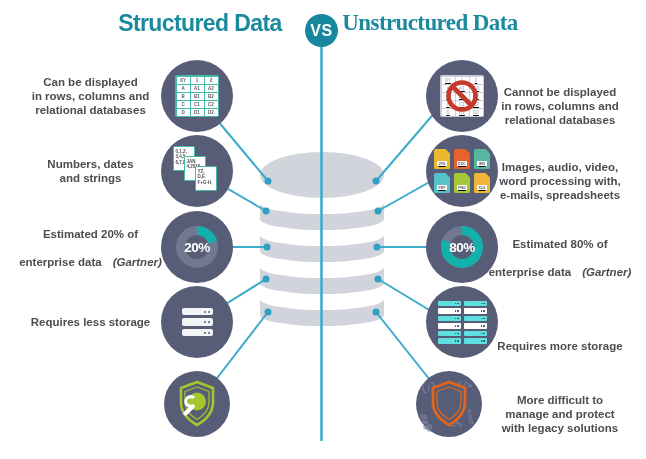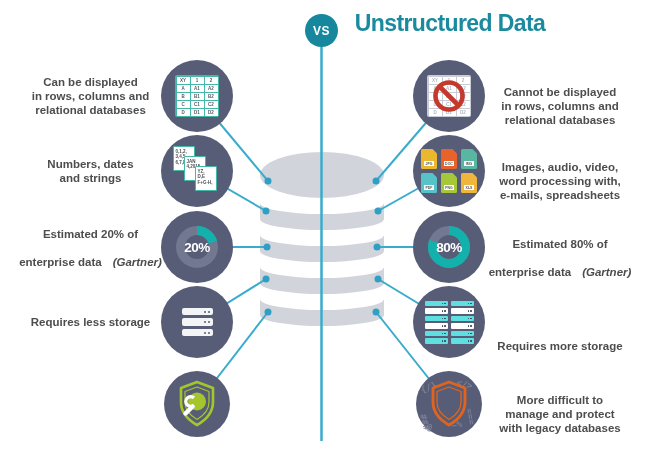--- a/index.html
+++ b/index.html
@@ -4,40 +4,40 @@
 <style>
   html,body{margin:0;padding:0;background:#fff;}
   .stage{
     position:relative;width:646px;height:459px;overflow:hidden;
     font-family:"Liberation Sans","DejaVu Sans",sans-serif;background:#fff;
   }
   
   .title{position:absolute;top:10px;font-weight:bold;font-size:23px;color:#1b8a9f;
          text-align:center;letter-spacing:-0.6px;white-space:nowrap;}
   .title-left{left:95px;width:210px;}
-  .title-right{left:345px;width:210px;}
+  .title-right{left:325px;width:210px;font-family:Liberation Serif, serif;}
   .vs-badge{position:absolute;left:305px;top:14px;width:33px;height:33px;border-radius:50%;
             background:#17879e;color:#fff;display:flex;align-items:center;justify-content:center;
-            font-weight:bold;font-size:12px;letter-spacing:.5px;}
+            font-weight:bold;font-size:16px;letter-spacing:.5px;}
   
   .bg{position:absolute;left:0;top:0;}
   
   .txt{position:absolute;height:62px;display:flex;align-items:center;justify-content:center;
        text-align:center;font-weight:bold;font-size:11.5px;line-height:14px;color:#4c4d4f;}
   .txt .inner{white-space:pre-line;}
   .txt em{font-style:italic;font-weight:600;margin-left:11px;}
   .txt-l{left:8px;width:165px;}
   .txt-r{left:482px;width:156px;align-items:flex-end;}
   .ty1{top:65px;}.ty2{top:140px;}.ty3{top:217px;}.ty4{top:291px;}.ty5{top:373px;}
   
   .icon-circle{position:absolute;border-radius:50%;background:#575d77;
                display:flex;align-items:center;justify-content:center;}
   .big{width:72px;height:72px;}
   .small{width:66px;height:66px;}
-  .il{left:161px;} .ir{left:413px;}
+  .il{left:161px;} .ir{left:426px;text-decoration:underline;}
   .il5{left:164px;} .ir5{left:416px;}
   .iy1{top:60px;}.iy2{top:135px;}.iy3{top:211px;align-items:flex-end;}.iy4{top:286px;}.iy5{top:371px;}
   
   .grid-table{display:grid;grid-template-columns:repeat(3,13px);grid-auto-rows:7px;gap:1px;
               background:#43b8a6;padding:1.5px;border-radius:2px;}
   .grid-table .cell{background:#fff;font-size:4.5px;font-weight:bold;color:#555a63;
                     display:flex;align-items:center;justify-content:center;}
   .grid-table.faded{background:#c9ccd4;}
   .grid-table.faded .cell{color:#b2b6c0;}
   .table-wrap{position:relative;}
@@ -108,20 +108,21 @@
         <circle cx="266" cy="279" r="3.5"></circle>
       <circle cx="268" cy="312" r="3.5"></circle>
       <circle cx="376" cy="181" r="3.5"></circle>
         <circle cx="378" cy="211" r="3.5"></circle>
       <circle cx="377" cy="247" r="3.5"></circle>
         <circle cx="378" cy="279" r="3.5"></circle>
       <circle cx="376" cy="312" r="3.5"></circle>
     </g>
   </svg>
 
+  <div class="title title-left">Structured Data</div>
   <div class="vs-badge">VS</div>
   <div class="title title-right">Unstructured Data</div>
 
   <div class="txt txt-l ty1">
       <span class="inner">Can be displayed
 in rows, columns and
 relational databases</span>
     </div>
   <div class="txt txt-l ty2">
       <span class="inner">Numbers, dates
@@ -148,21 +149,21 @@
   <div class="txt txt-r ty3">
     <span class="inner"><span>Estimated 80% of</span><br>
     <span>enterprise data</span><em>(Gartner)</em></span>
   </div>
   <div class="txt txt-r ty4">
       <span class="inner">Requires more storage</span>
     </div>
   <div class="txt txt-r ty5">
       <span class="inner">More difficult to
 manage and protect
-with legacy databases</span>
+with legacy solutions</span>
     </div>
 
   <div class="icon-circle big il iy1">
     <div class="grid-table">
       <span class="cell">XY</span>
         <span class="cell">1</span>
         <span class="cell">2</span>
       <span class="cell">A</span>
         <span class="cell">A1</span>
         <span class="cell">A2</span>

